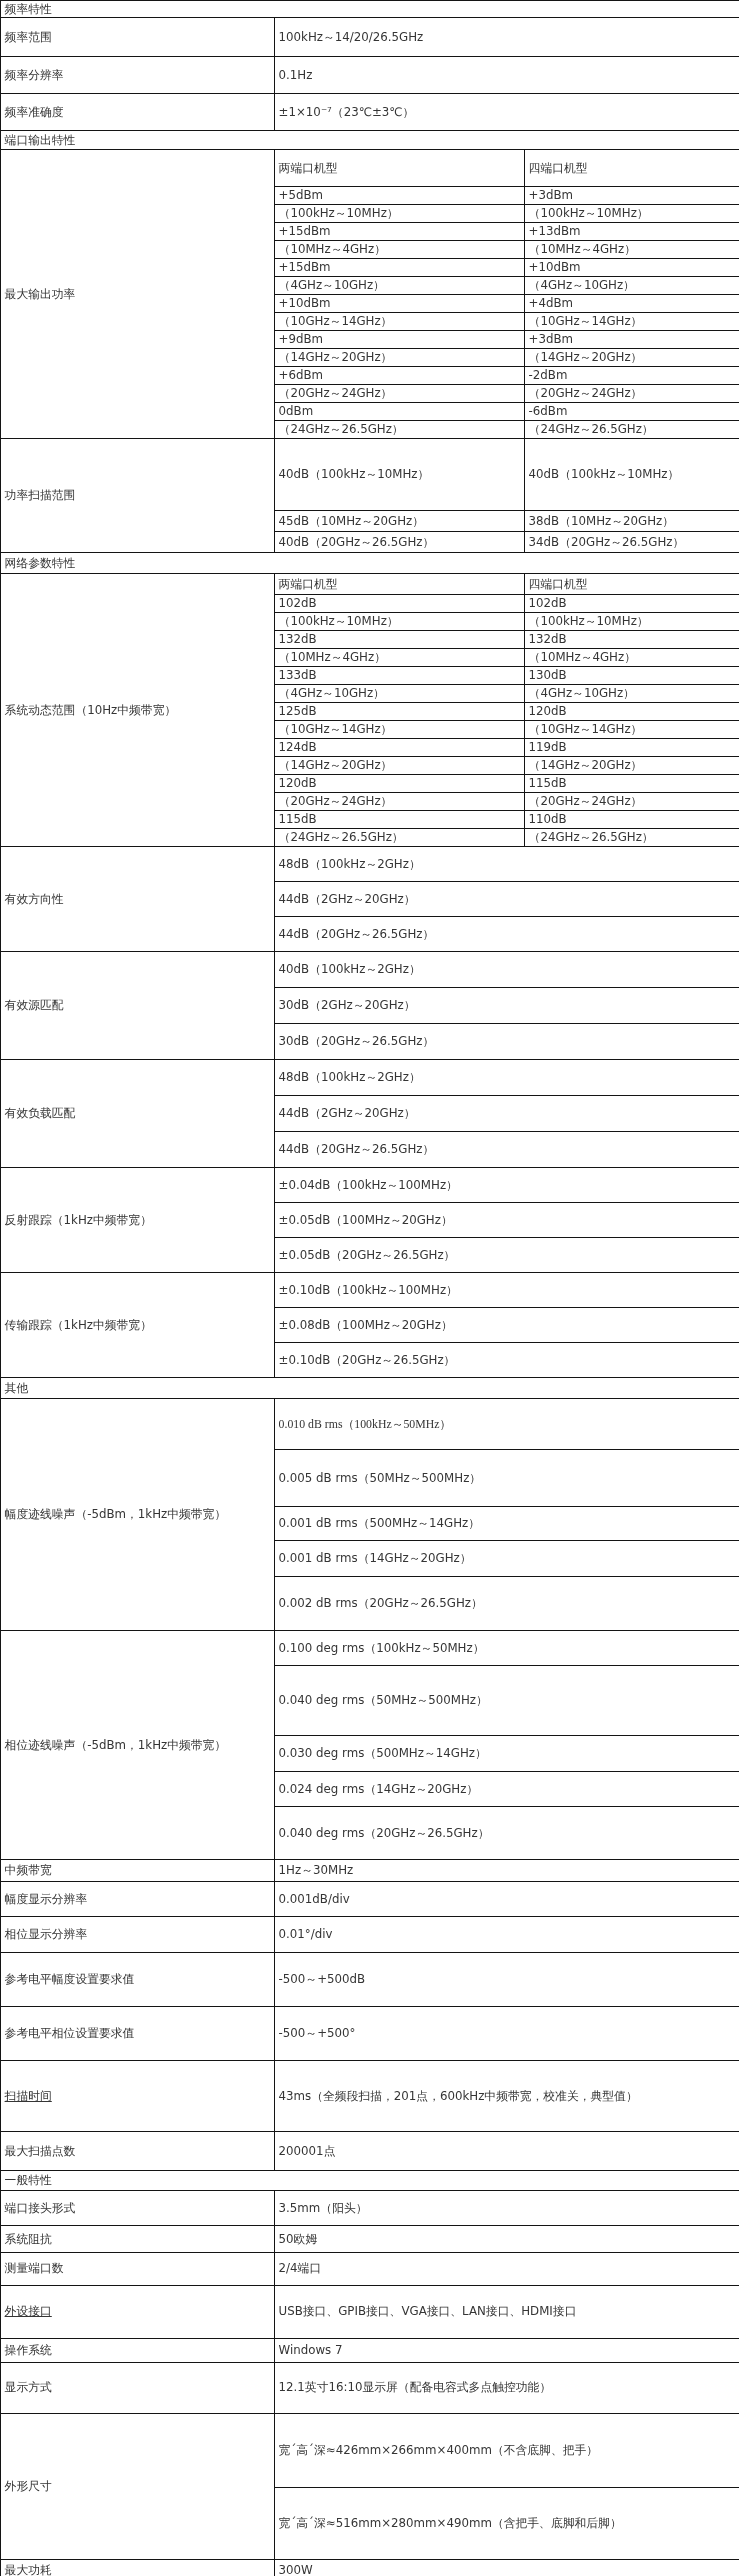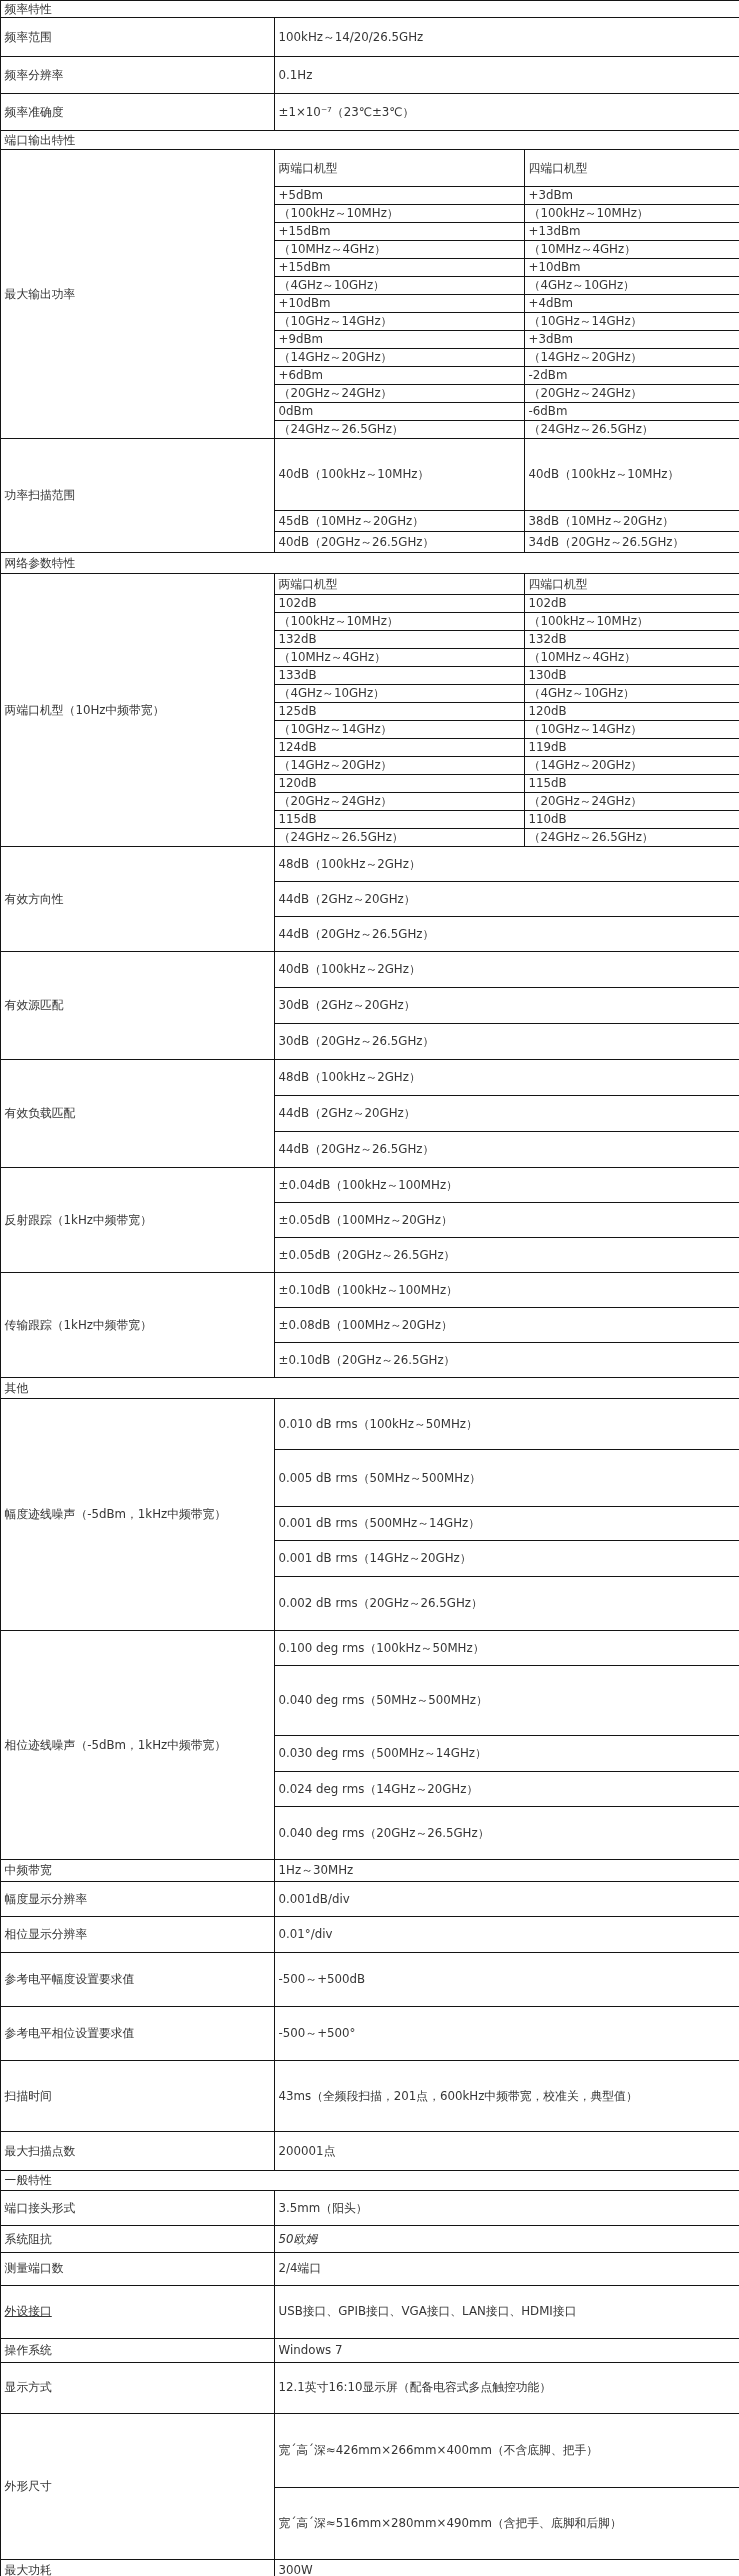--- a/index.html
+++ b/index.html
@@ -137,21 +137,21 @@
         <td class="val" style="height: 20px;">38dB（10MHz～20GHz）</td>
       </tr>
       <tr>
         <td class="val" style="height: 20px;">40dB（20GHz～26.5GHz）</td>
         <td class="val" style="height: 20px;">34dB（20GHz～26.5GHz）</td>
       </tr>
       <tr>
         <td class="sec" colspan="3" style="height: 20px;">网络参数特性</td>
       </tr>
       <tr>
-        <td class="lbl" rowspan="15">两端口机型（10Hz中频带宽）</td>
+        <td class="lbl" rowspan="15">系统动态范围（10Hz中频带宽）</td>
         <td class="val" style="height: 20px;">两端口机型</td>
         <td class="val" style="height: 20px;">四端口机型</td>
       </tr>
       <tr>
         <td class="val" style="height: 17px;">102dB</td>
         <td class="val" style="height: 17px;">102dB</td>
       </tr>
       <tr>
         <td class="val" style="height: 17px;">（100kHz～10MHz）</td>
         <td class="val" style="height: 17px;">（100kHz～10MHz）</td>
@@ -252,21 +252,21 @@
         <td class="val" colspan="2" style="height: 34px;">±0.08dB（100MHz～20GHz）</td>
       </tr>
       <tr>
         <td class="val" colspan="2" style="height: 34px;">±0.10dB（20GHz～26.5GHz）</td>
       </tr>
       <tr>
         <td class="sec" colspan="3" style="height: 20px;">其他</td>
       </tr>
       <tr>
         <td class="lbl" rowspan="5">幅度迹线噪声（-5dBm，1kHz中频带宽）</td>
-        <td class="val" colspan="2" style="height: 50px;">0.010 dB rms（100kHz～50MHz）</td>
+        <td class="val" colspan="2" style="height: 50px; font-family: Liberation Serif, serif;">0.010 dB rms（100kHz～50MHz）</td>
       </tr>
       <tr>
         <td class="val" colspan="2" style="height: 56px;">0.005 dB rms（50MHz～500MHz）</td>
       </tr>
       <tr>
         <td class="val" colspan="2" style="height: 33px;">0.001 dB rms（500MHz～14GHz）</td>
       </tr>
       <tr>
         <td class="val" colspan="2" style="height: 35px;">0.001 dB rms（14GHz～20GHz）</td>
       </tr>
@@ -303,37 +303,37 @@
       </tr>
       <tr>
         <td class="lbl" style="height: 53px;">参考电平幅度设置要求值</td>
         <td class="val" colspan="2" style="height: 53px;">-500～+500dB</td>
       </tr>
       <tr>
         <td class="lbl" style="height: 53px;">参考电平相位设置要求值</td>
         <td class="val" colspan="2" style="height: 53px;">-500～+500°</td>
       </tr>
       <tr>
-        <td class="lbl" style="height: 70px;">扫描时间</td>
+        <td class="lbl" style="height: 70px; text-decoration: underline;">扫描时间</td>
         <td class="val" colspan="2" style="height: 70px;">43ms（全频段扫描，201点，600kHz中频带宽，校准关，典型值）</td>
       </tr>
       <tr>
         <td class="lbl" style="height: 38px;">最大扫描点数</td>
         <td class="val" colspan="2" style="height: 38px;">200001点</td>
       </tr>
       <tr>
         <td class="sec" colspan="3" style="height: 19px;">一般特性</td>
       </tr>
       <tr>
         <td class="lbl" style="height: 34px;">端口接头形式</td>
         <td class="val" colspan="2" style="height: 34px;">3.5mm（阳头）</td>
       </tr>
       <tr>
         <td class="lbl" style="height: 25.4px;">系统阻抗</td>
-        <td class="val" colspan="2" style="height: 25.4px; font-style: italic;">50欧姆</td>
+        <td class="val" colspan="2" style="height: 25.4px;">50欧姆</td>
       </tr>
       <tr>
         <td class="lbl" style="height: 32px;">测量端口数</td>
         <td class="val" colspan="2" style="height: 32px;">2/4端口</td>
       </tr>
       <tr>
         <td class="lbl" style="height: 52px; text-decoration: underline;">外设接口</td>
         <td class="val" colspan="2" style="height: 52px;">USB接口、GPIB接口、VGA接口、LAN接口、HDMI接口</td>
       </tr>
       <tr>

